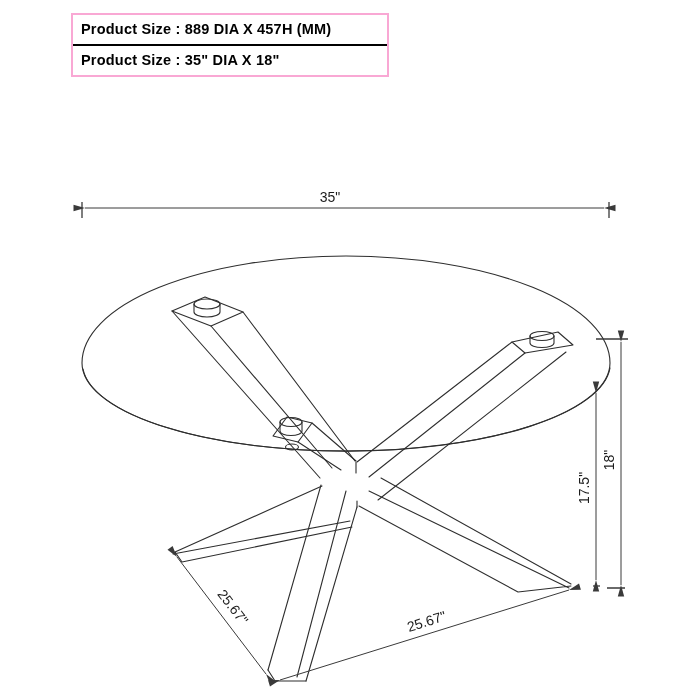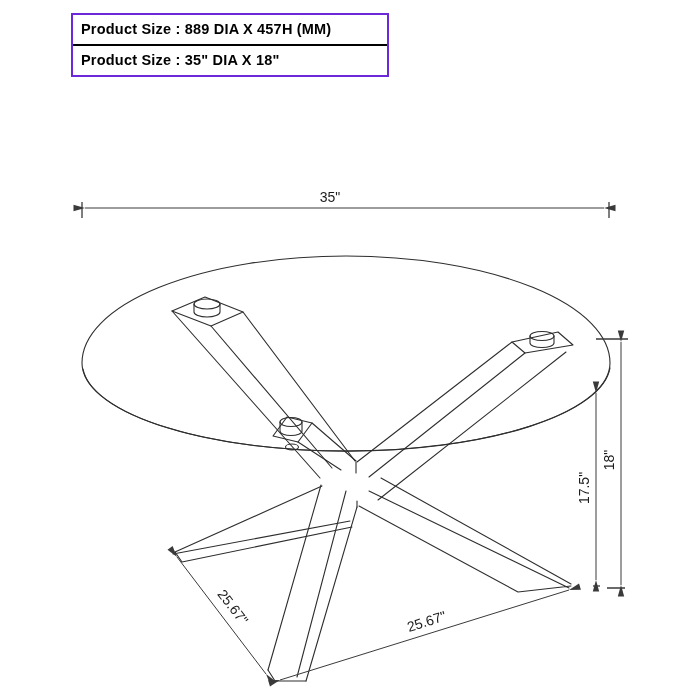--- a/index.html
+++ b/index.html
@@ -2,21 +2,21 @@
 <html><head>
 <meta charset="utf-8">
 <style>
   html,body{margin:0;padding:0;background:#fff;}
   .canvas{
     position:relative;width:700px;height:700px;background:#ffffff;overflow:hidden;
     font-family:"Liberation Sans", sans-serif;
   }
   .size-box{
     position:absolute;left:71px;top:13px;width:314px;
-    border:2px solid #6d28d9;background:#fff;
+    border:2px solid #f9a8d4;background:#fff;
   }
   .size-row{
     height:29px;line-height:29px;padding-left:8px;
     font-weight:bold;font-size:14.5px;color:#000;letter-spacing:.2px;
     white-space:nowrap;
   }
   .size-row + .size-row{border-top:2px solid #000;}
   svg{position:absolute;left:0;top:0;}
   .draw{fill:none;stroke:#2e2e2e;stroke-width:1.1;stroke-linejoin:round;stroke-linecap:round;}
   .dim{fill:none;stroke:#3a3a3a;stroke-width:1;}

